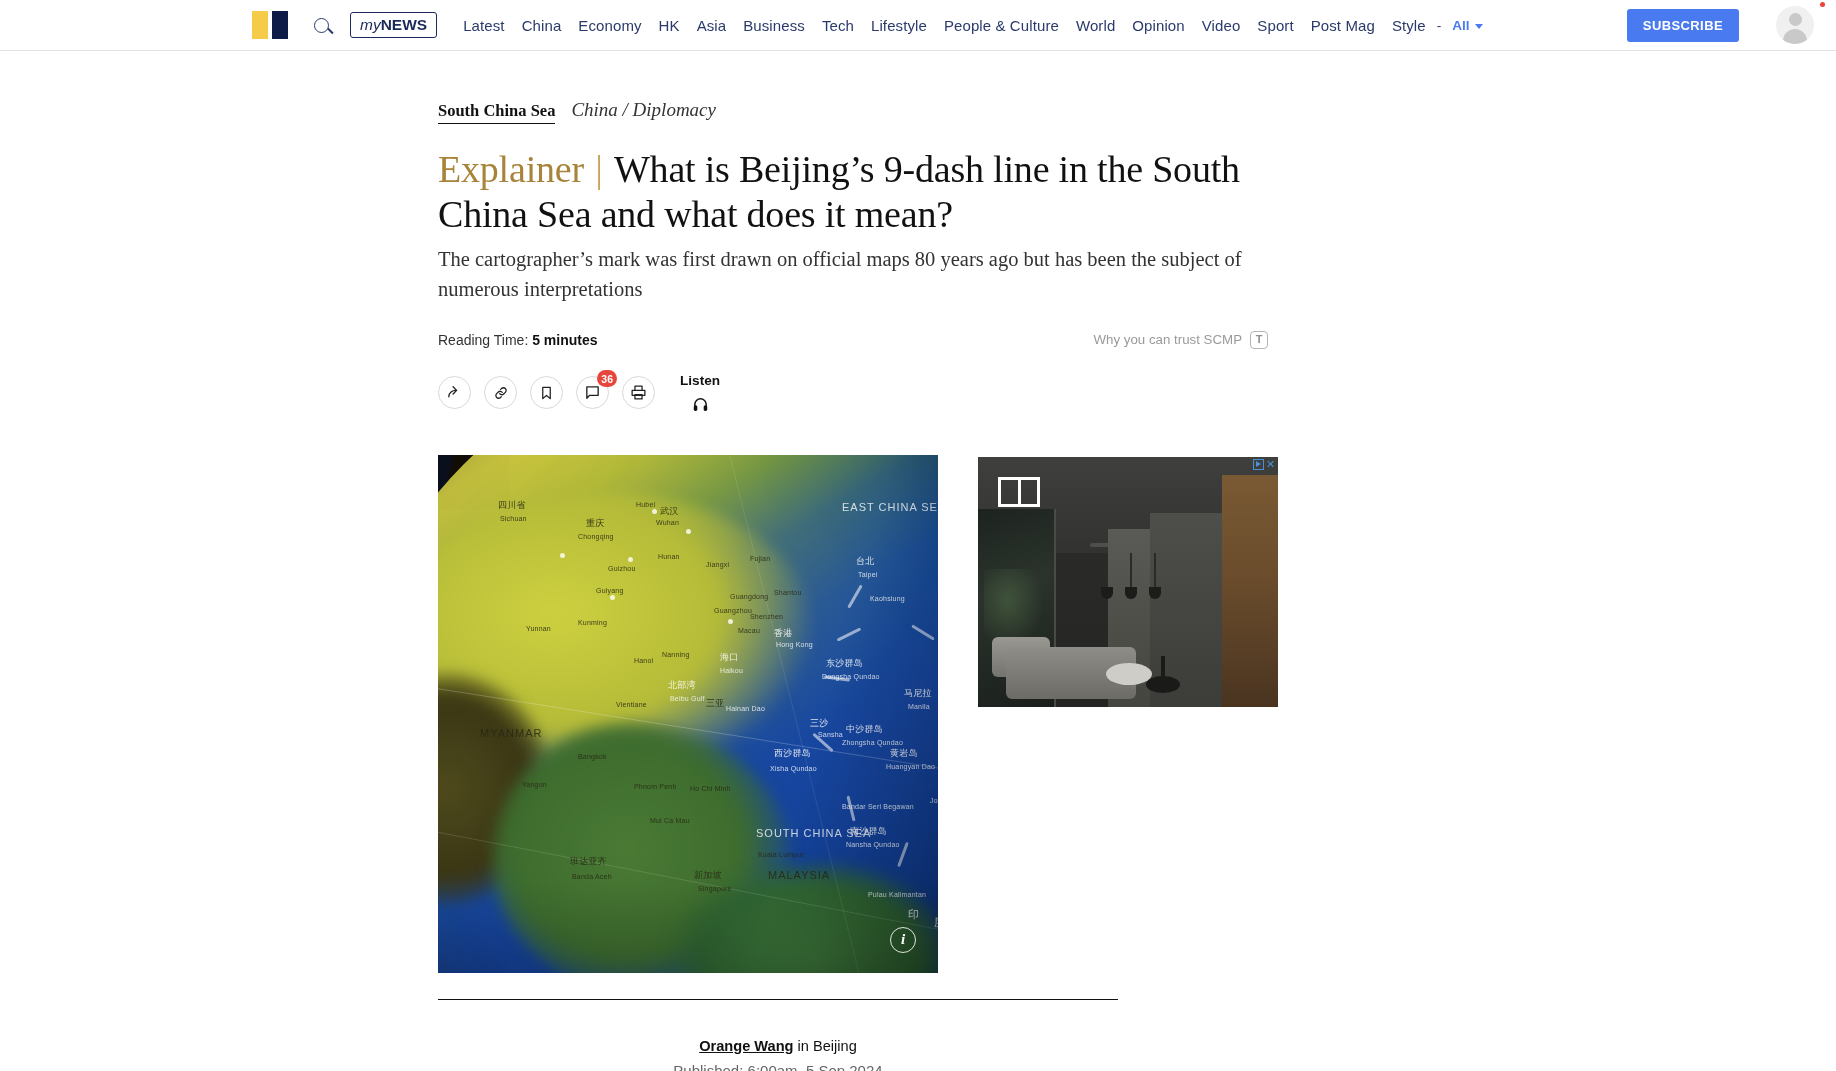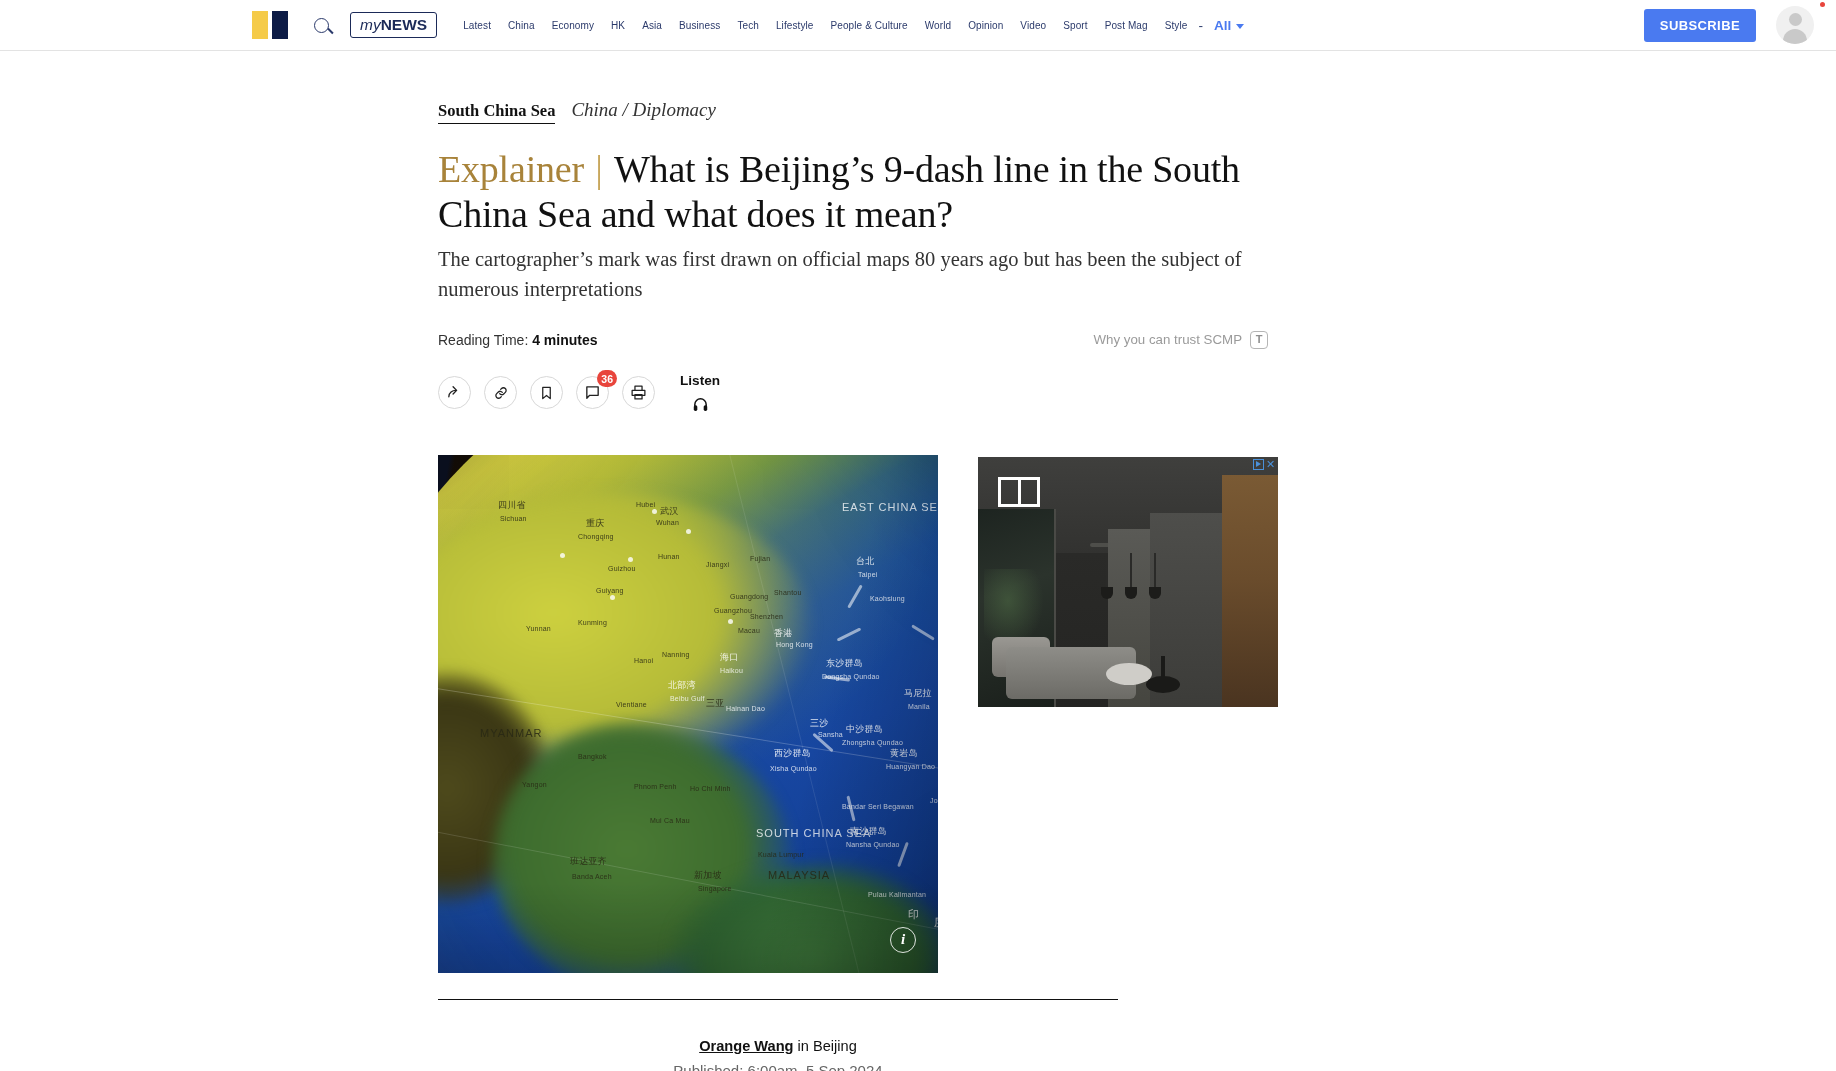--- a/index.html
+++ b/index.html
@@ -72,21 +72,21 @@
   .mynews .my { font-style: italic; font-weight: 400; }
   .mynews .news { font-weight: bold; }
 
   .nav {
     display: flex;
     align-items: center;
     gap: 17px;
     flex: 1;
   }
   .nav a {
-    font-size: 10px;
+    font-size: 15px;
     color: #2b3a6b;
     text-decoration: none;
     white-space: nowrap;
     letter-spacing: 0.1px;
   }
   .nav .dash { font-size: 13.6px; color: #2b3a6b; margin: 0 -6px; }
   .nav .all {
     font-size: 13.6px;
     color: #4a7af0;
     font-weight: bold;
@@ -106,21 +106,21 @@
     background: #4a7af0;
     color: #fff;
     border: none;
     font-size: 13px;
     font-weight: bold;
     letter-spacing: 0.4px;
     padding: 9px 16px;
     border-radius: 3px;
     cursor: pointer;
     margin-left: 22px;
-    margin-right: 20px;
+    margin-right: 37px;
     font-family: "Liberation Sans", sans-serif;
   }
   .avatar {
     width: 38px; height: 38px;
     border-radius: 50%;
     background: #f0f0f0;
     position: relative;
     flex: 0 0 38px;
     cursor: pointer;
     overflow: hidden;
@@ -611,21 +611,21 @@
       <a class="section-path">China / Diplomacy</a>
     </div>
 
     <h1 class="headline"><span class="explainer-tag">Explainer</span><span class="pipe">&nbsp;|&nbsp;</span><span>What is Beijing’s 9-dash line in the South China Sea and what does it mean?</span></h1>
 
     <div class="standfirst">The cartographer’s mark was first drawn on official maps 80 years ago but has been the subject of numerous interpretations</div>
 
     <div class="meta-row">
       <div class="reading-time">
         <span>Reading Time:</span>
-        <b>4 minutes</b>
+        <b>5 minutes</b>
       </div>
       <div class="trust">
         <span class="trust-label">Why you can trust SCMP</span>
         <span class="trust-badge">T</span>
       </div>
     </div>
 
     <div class="actions">
       <div class="act-btn">
         <svg width="17" height="17" viewBox="0 0 24 24" fill="none" stroke="#222" stroke-width="1.9" stroke-linecap="round" stroke-linejoin="round">

